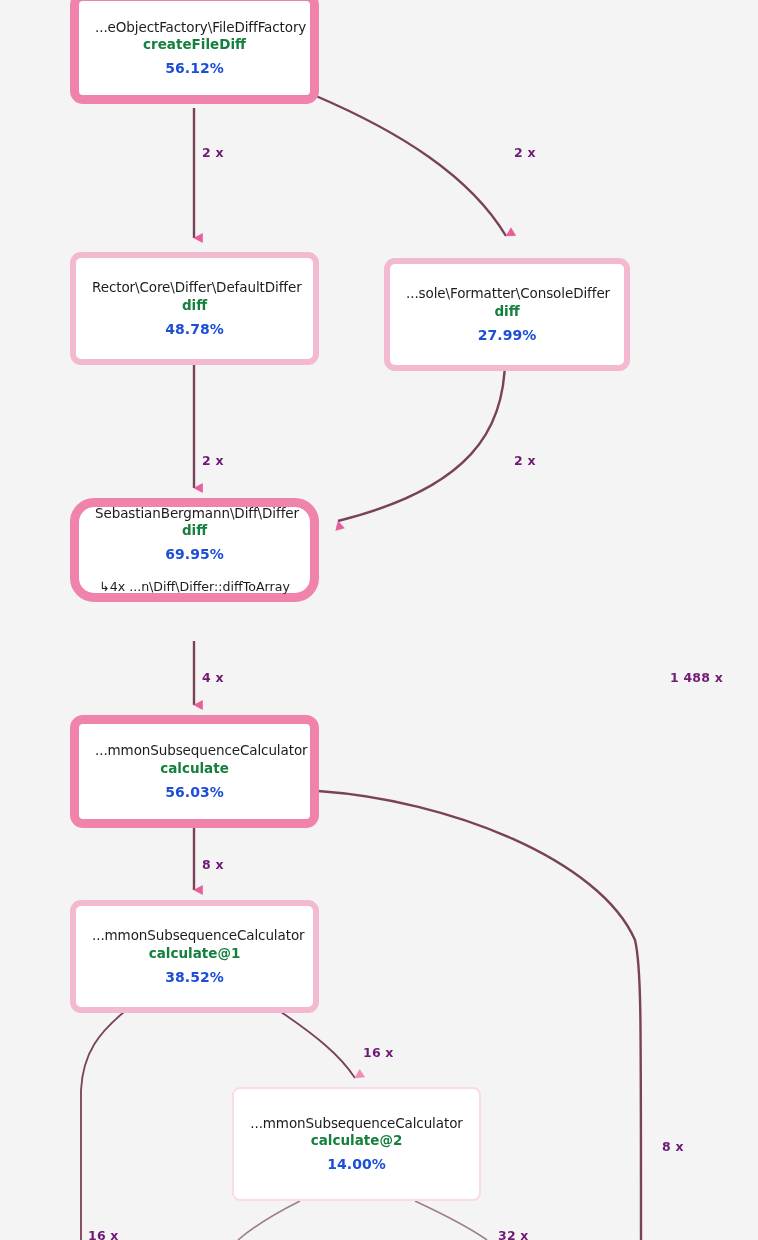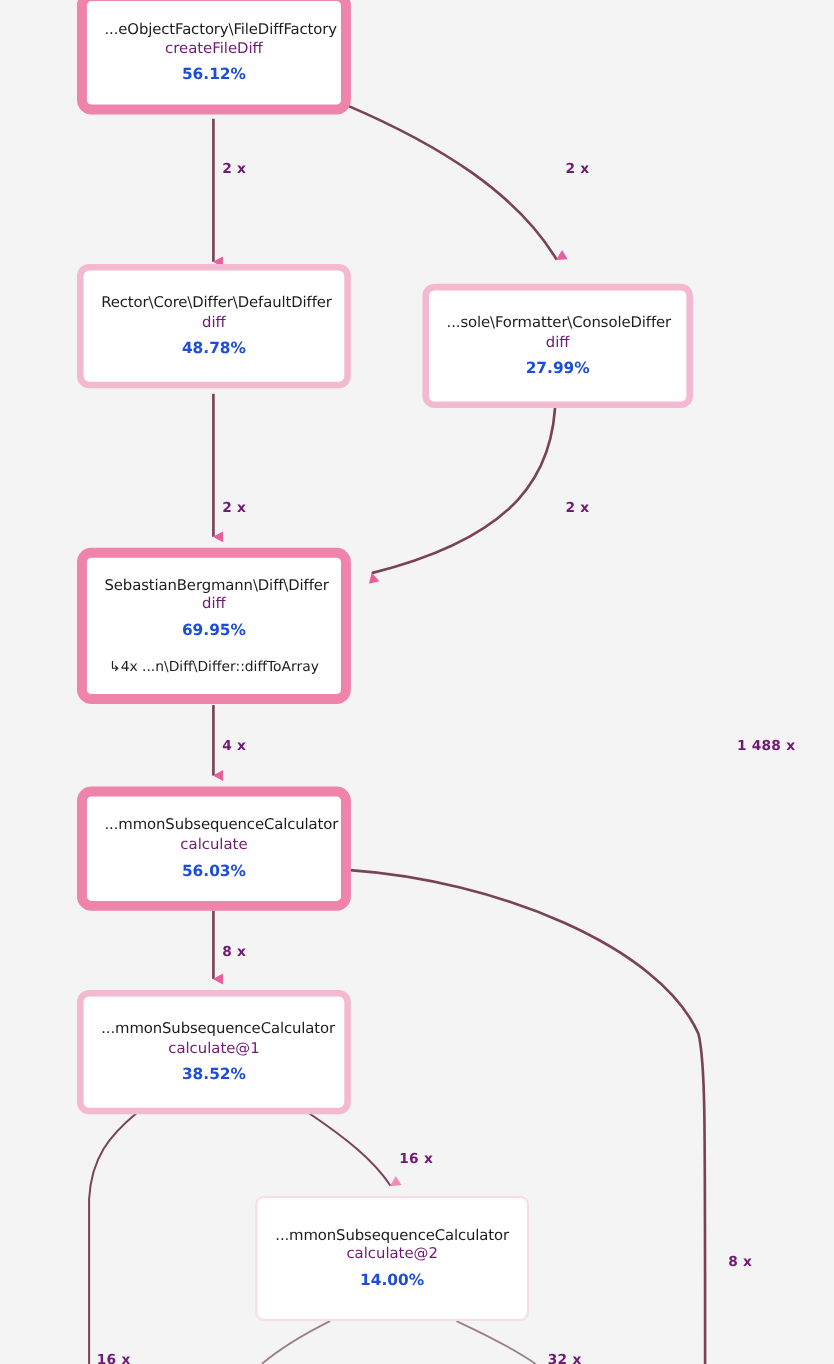--- a/index.html
+++ b/index.html
@@ -41,22 +41,22 @@
   .node.w-thin   { border-width: 2px;  border-radius: 8px; }
   .node-class {
     font-size: 13.5px;
     color: #1c1c1c;
     line-height: 1.28;
     white-space: nowrap;
     letter-spacing: -0.1px;
   }
   .node-fn {
     font-size: 13.5px;
-    font-weight: normal;
-    color: #701a75;
+    font-weight: bold;
+    color: #15803d;
     line-height: 1.28;
     white-space: nowrap;
     margin-bottom: 7px;
   }
   .node-pct {
     font-size: 14px;
     font-weight: bold;
     color: #1d4ed8;
     line-height: 1.2;
     white-space: nowrap;
@@ -137,33 +137,33 @@
       <path d="M415,1201 C445,1215 470,1228 487,1240" stroke="#9c8088" stroke-width="1.6" fill="none"></path>
     </g>
   </svg>
 
   <div class="node w-thick" style="left:70px; top:-8px; width:249px; height:112px;">
     <div class="node-class">...eObjectFactory\FileDiffFactory</div>
     <div class="node-fn">createFileDiff</div>
     <div class="node-pct">56.12%</div>
   </div>
 
-  <div class="node w-med" style="left:70px; top:240px; width:249px; height:113px; border-color:#f3b9d0;">
+  <div class="node w-med" style="left:70px; top:252px; width:249px; height:113px; border-color:#f3b9d0;">
     <div class="node-class">Rector\Core\Differ\DefaultDiffer</div>
     <div class="node-fn">diff</div>
     <div class="node-pct">48.78%</div>
   </div>
 
   <div class="node w-med" style="left:384px; top:248px; width:246px; height:113px; border-color:#f3b9d0;margin-top:10px;">
     <div class="node-class">...sole\Formatter\ConsoleDiffer</div>
     <div class="node-fn">diff</div>
     <div class="node-pct">27.99%</div>
   </div>
 
-  <div class="node w-thick" style="left:70px; top:498px; width:249px; height:142px;">
+  <div class="node w-thick" style="left:70px; top:498px; width:249px; height:104px;border-radius:24px;">
     <div class="node-class">SebastianBergmann\Diff\Differ</div>
     <div class="node-fn">diff</div>
     <div class="node-pct">69.95%</div>
     <div class="node-sub">↳4x   ...n\Diff\Differ::diffToArray</div>
   </div>
 
   <div class="node w-thick" style="left:70px; top:715px; width:249px; height:113px;">
     <div class="node-class">...mmonSubsequenceCalculator</div>
     <div class="node-fn">calculate</div>
     <div class="node-pct">56.03%</div>

